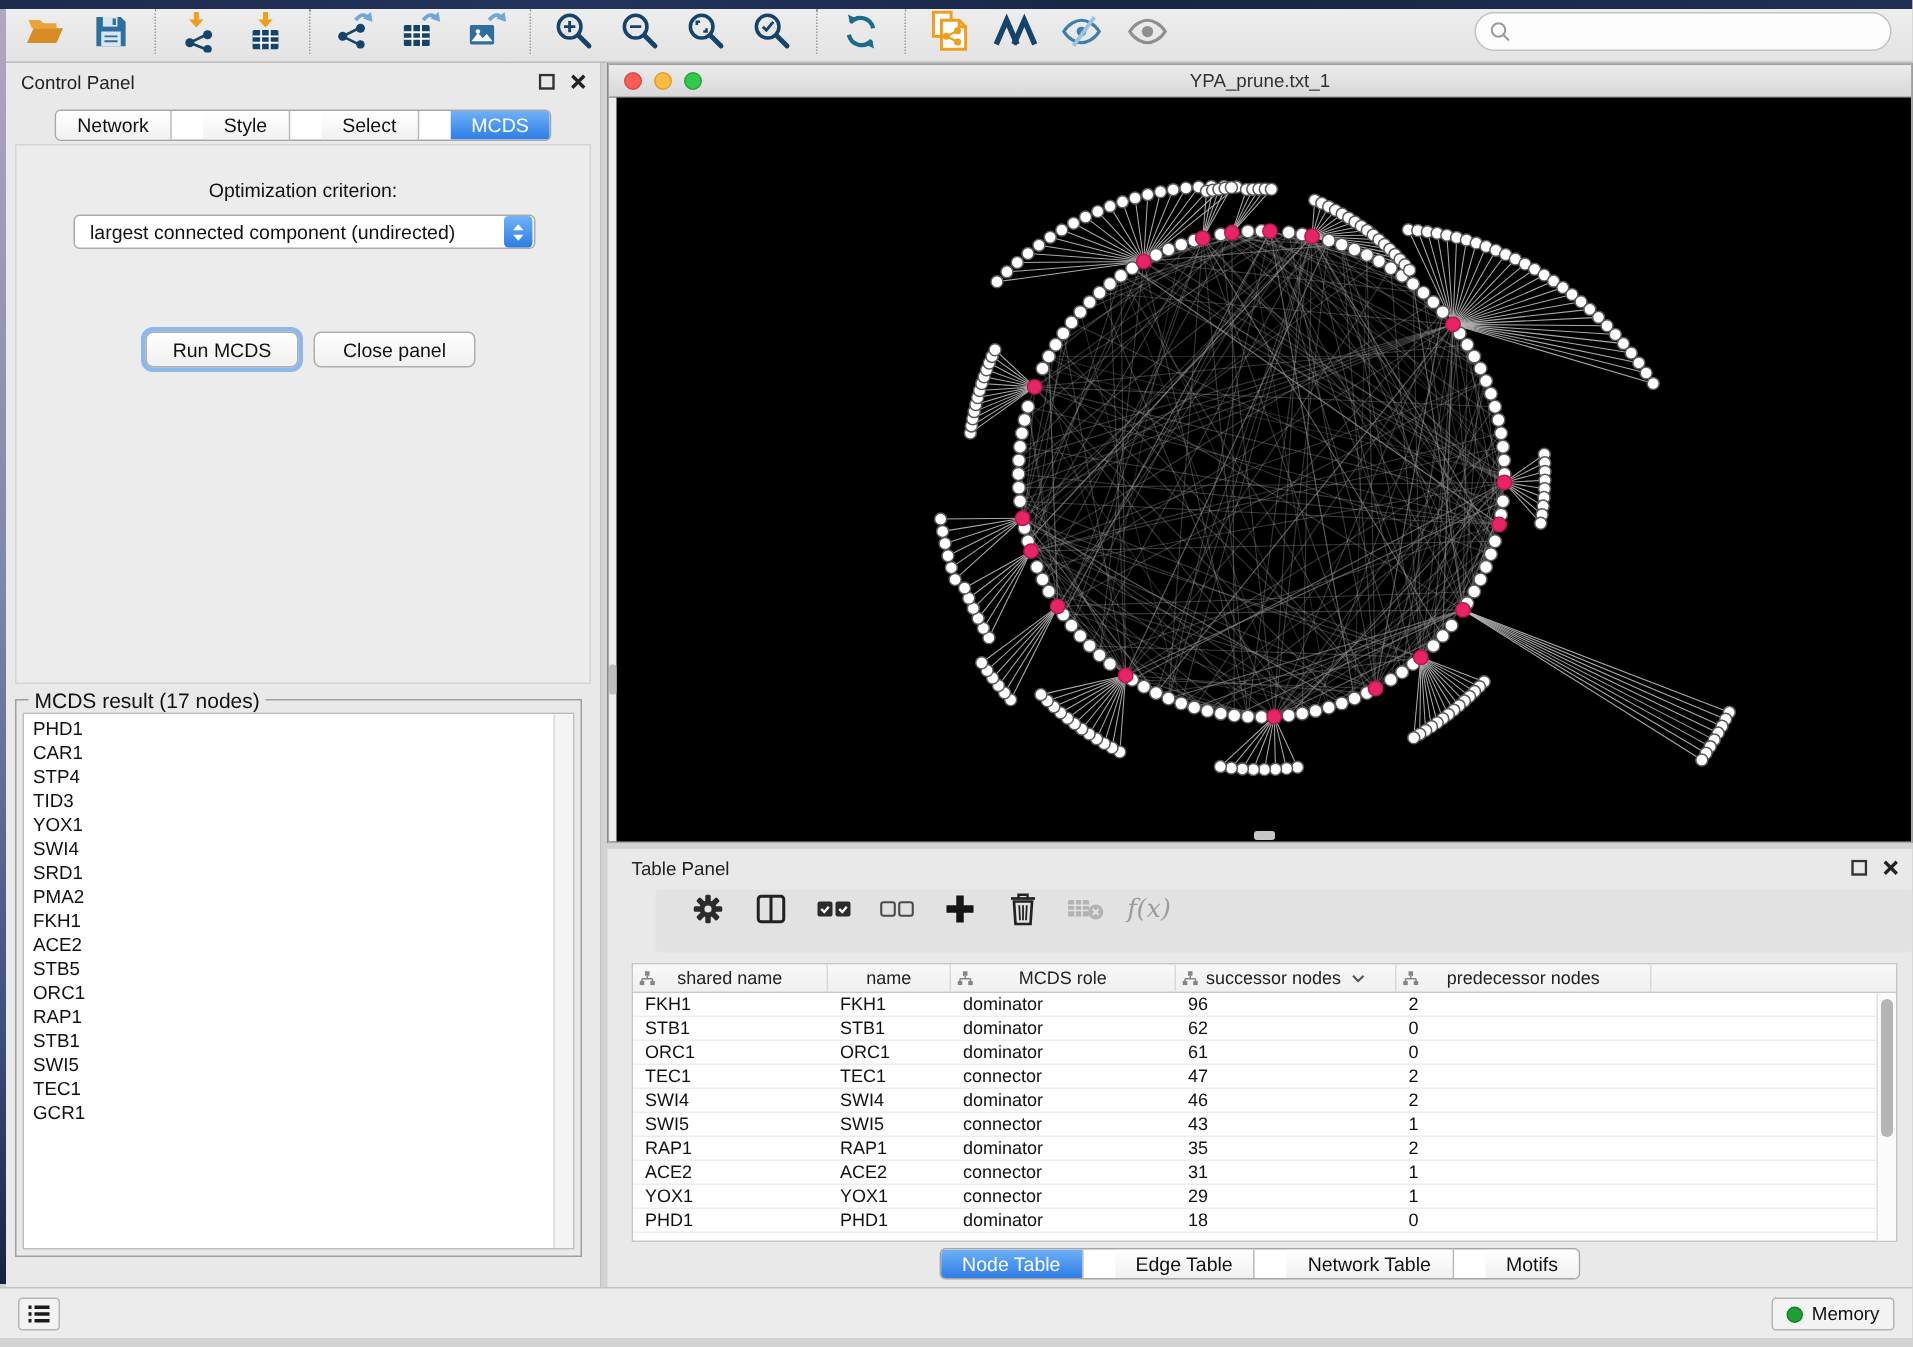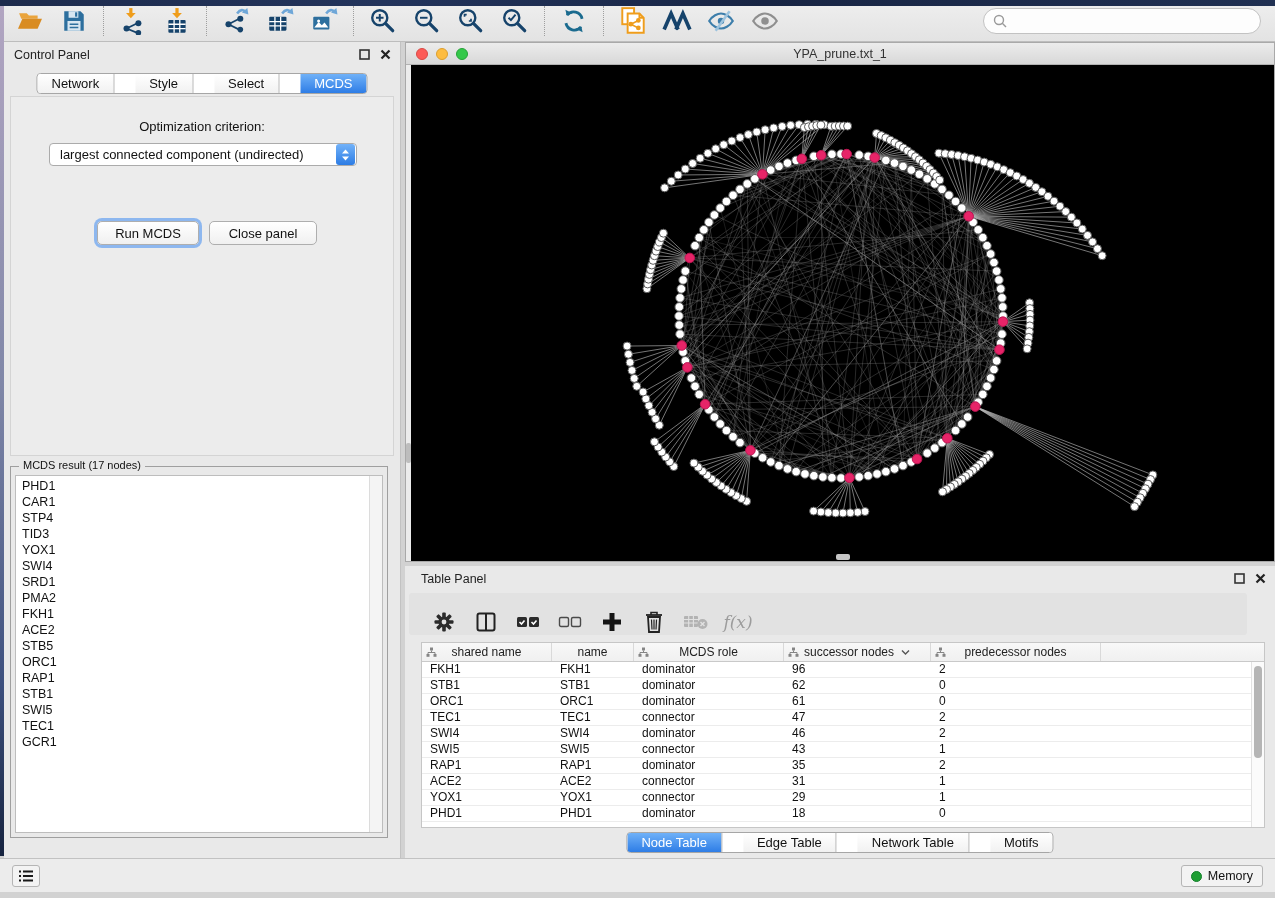--- a/index.html
+++ b/index.html
@@ -65,21 +65,21 @@
     display:flex; align-items:center; justify-content:center; }
   .cp-btn { position:absolute; top:124px; height:24px; background:linear-gradient(#ffffff,#f0f0f0);
     border:1px solid #aeaeae; border-radius:5px; font-size:13px; color:#111;
     display:flex; align-items:center; justify-content:center; cursor:default; }
   #run-btn { left:86px; width:102px; box-shadow:0 0 0 3px rgba(110,165,240,.75); }
   #closepanel-btn { left:198px; width:108px; }
 
   #mcds-fieldset { position:absolute; left:6px; top:424px; width:378px; height:372px;
     border:1px solid #9f9f9f; }
   #mcds-legend { position:absolute; left:8px; top:-8px; background:#e9e9e9;
-    padding:0 4px; font-size:11px; color:#111; }
+    padding:0 4px; font-size:14px; color:#111; }
   #mcds-list { position:absolute; left:4px; top:8px; width:368px; height:358px;
     background:#fff; border:1px solid #bdbdbd; overflow:hidden; }
   #mcds-items { position:absolute; left:0; top:2px; width:calc(100% - 14px); }
   .mcds-item { font-size:12.5px; height:16px; line-height:16px; padding-left:6px; color:#111; }
   #mcds-scroll { position:absolute; right:0; top:0; width:13px; height:100%;
     background:#f4f4f4; border-left:1px solid #dcdcdc; }
 
   
   #network-window { left:405px; top:42px; width:870px; height:520px;
     background:#000000; border:1px solid #a9a9a9; }
@@ -93,22 +93,22 @@
     font-size:12.5px; color:#333; }
   #network-canvas { position:absolute; left:0; top:22px; }
   #net-vscroll { position:absolute; left:0; top:22px; width:5px; height:496px; background:#ececec; }
   #net-vthumb { position:absolute; left:0; top:378px; width:5px; height:20px;
     background:#bdbdbd; border-radius:2px; }
   #net-hthumb { position:absolute; left:430px; bottom:1px; width:14px; height:6px;
     background:#c6c6c6; border-radius:2px; }
 
   
   #table-panel { left:405px; top:566px; width:870px; height:292px; background:#e9e9e9; }
-  #tp-toolbar { position:absolute; left:4px; top:27px; width:838px; height:42px;
-    background:#e2e2e2; border-radius:3px; display:flex; align-items:flex-end;
+  #tp-toolbar { position:absolute; left:32px; top:27px; width:838px; height:42px;
+    background:#e2e2e2; border-radius:3px; display:flex; align-items:flex-start;
     padding-left:14px; }
   .tp-icon { width:28px; height:26px; margin:0 7px; display:flex;
     align-items:center; justify-content:center; cursor:default; }
   .fx { font-family:"DejaVu Serif", serif; font-style:italic; font-size:17px;
     color:#9c9c9c; }
 
   #tp-table { position:absolute; left:16px; top:76px; width:844px; height:186px;
     background:#fff; border:1px solid #c6c6c6; overflow:hidden; }
   #tp-header { display:flex; height:19px; background:linear-gradient(#f8f8f8,#f0f0f0);
     border-bottom:1px solid #c9c9c9; }

